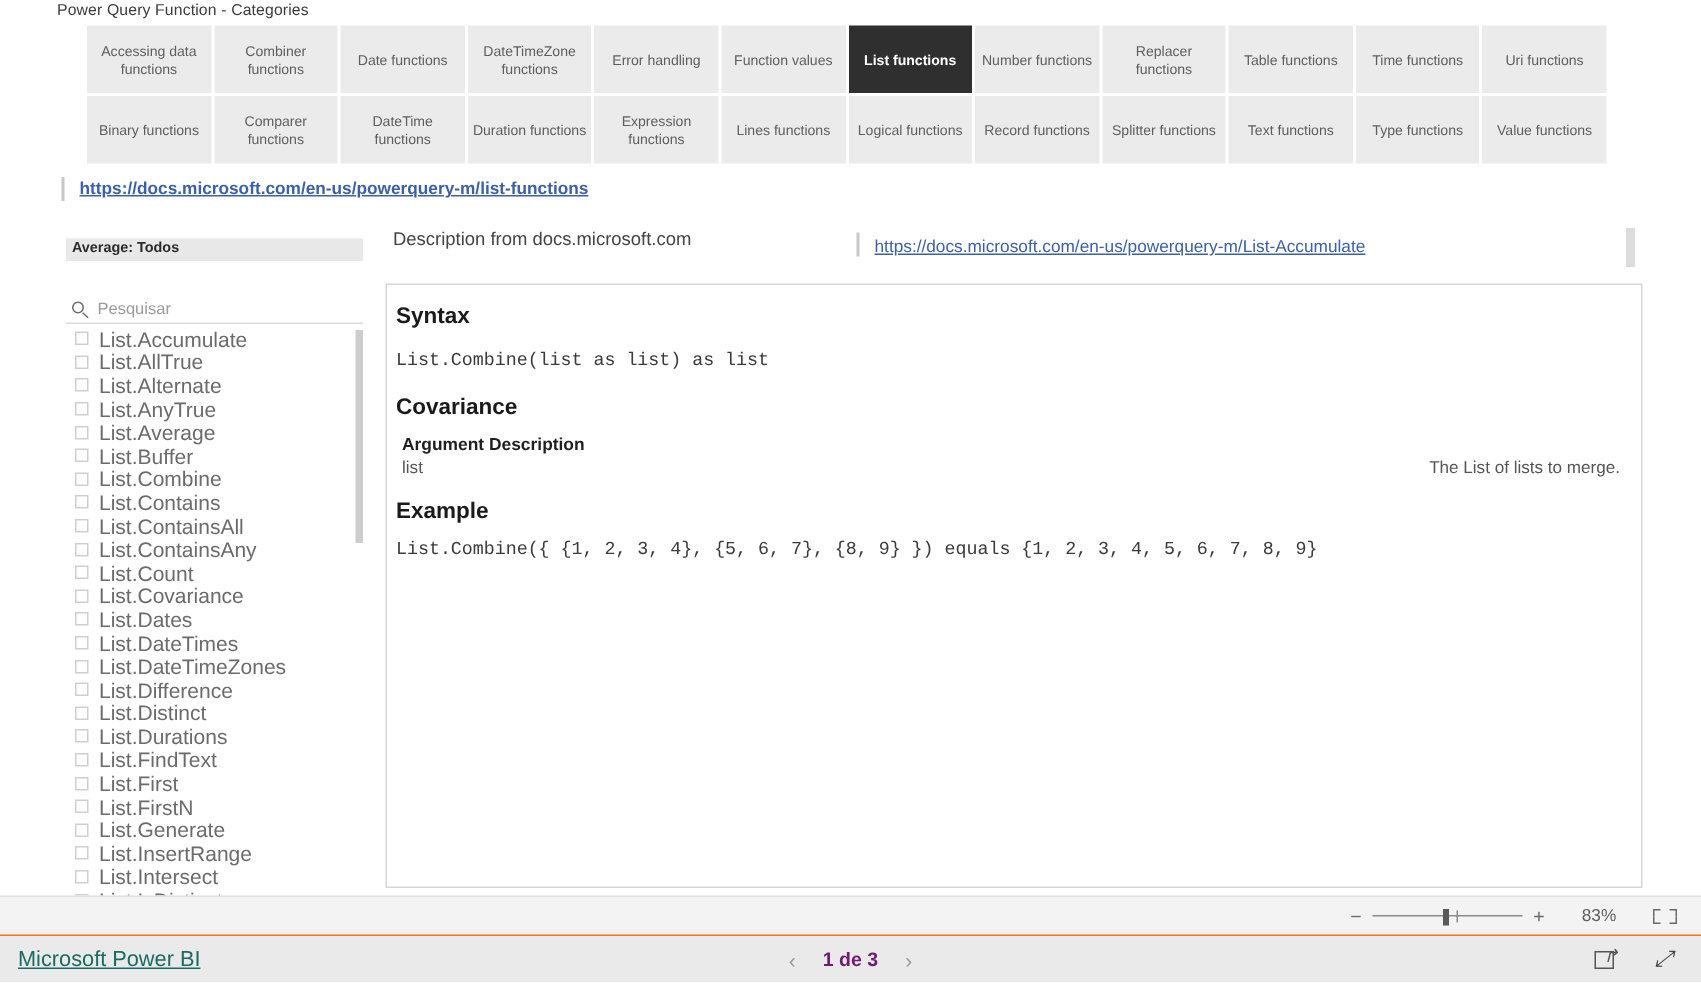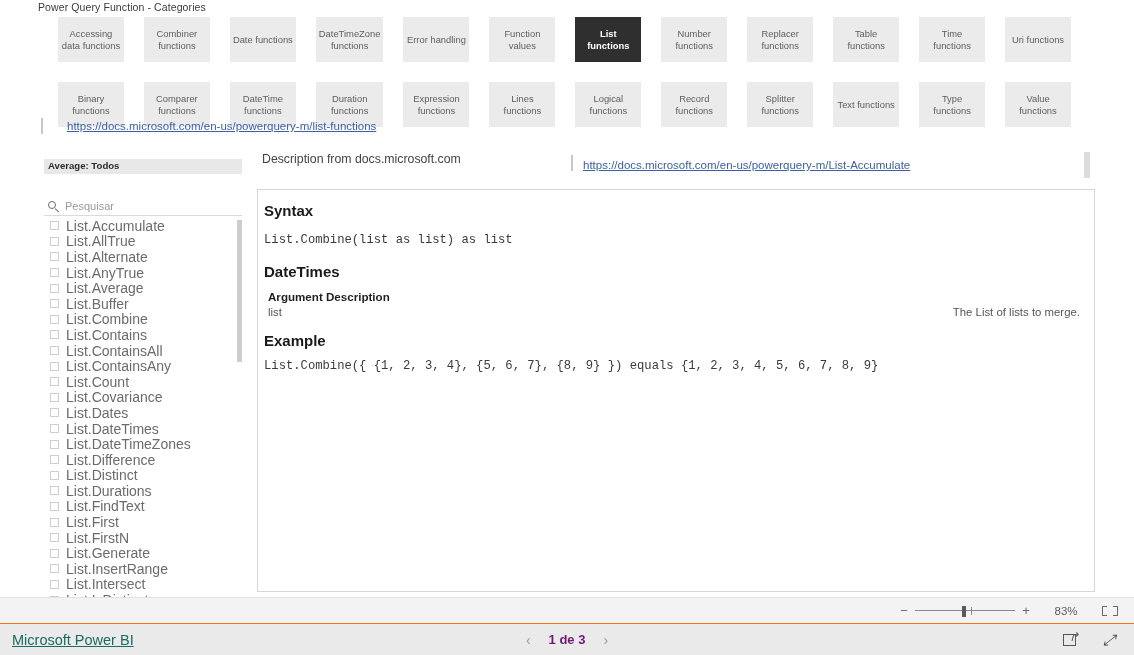--- a/index.html
+++ b/index.html
@@ -25,21 +25,21 @@
     white-space:nowrap;
   }
 
   
   #tile-grid {
     position:absolute; left:58px; top:17px;
     width:1013px; height:92px;
     display:grid;
     grid-template-columns: repeat(12, 1fr);
     grid-template-rows: 45px 45px;
-    gap:20px;
+    gap:2px;
   }
   .tile {
     background:#ebebeb;
     color:#5e5e5e;
     font-size:9.4px;
     line-height:12px;
     display:flex; align-items:center; justify-content:center;
     text-align:center;
     padding:2px 3px;
     cursor:pointer;
@@ -47,21 +47,21 @@
   }
   .tile.selected {
     background:#2f2f2f;
     color:#ffffff;
     font-weight:bold;
   }
 
   
   #url-bar-1 {
     position:absolute; left:41px; top:118px;
-    display:flex; align-items:center; gap:24px;
+    display:flex; align-items:center; gap:10px;font-weight:bold;
   }
   .vbar { width:2px; height:16px; background:#c8c8c8; display:inline-block; }
   .doclink {
     font-size:11.5px; color:#3b5fa8; text-decoration:underline;
     white-space:nowrap; cursor:pointer;
   }
 
   
   #slicer {
     position:absolute; left:44px; top:159px;
@@ -389,21 +389,21 @@
       <span class="vbar"></span>
       <span class="doclink">https://docs.microsoft.com/en-us/powerquery-m/List-Accumulate</span>
     </div>
 
     <div id="right-mini-scroll"></div>
 
     <div id="doc-card">
       <div class="doc-inner">
         <div class="h2">Syntax</div>
         <div class="mono">List.Combine(list as list) as list</div>
-        <div class="h2 tight">DateTimes</div>
+        <div class="h2 tight">Covariance</div>
         <div class="arg-head">Argument Description</div>
         <div class="arg-row">
           <span class="arg-name">list</span>
           <span class="arg-desc">The List of lists to merge.</span>
         </div>
         <div class="h2 tight">Example</div>
         <div class="mono">List.Combine({ {1, 2, 3, 4}, {5, 6, 7}, {8, 9} }) equals {1, 2, 3, 4, 5, 6, 7, 8, 9}</div>
       </div>
     </div>
 

